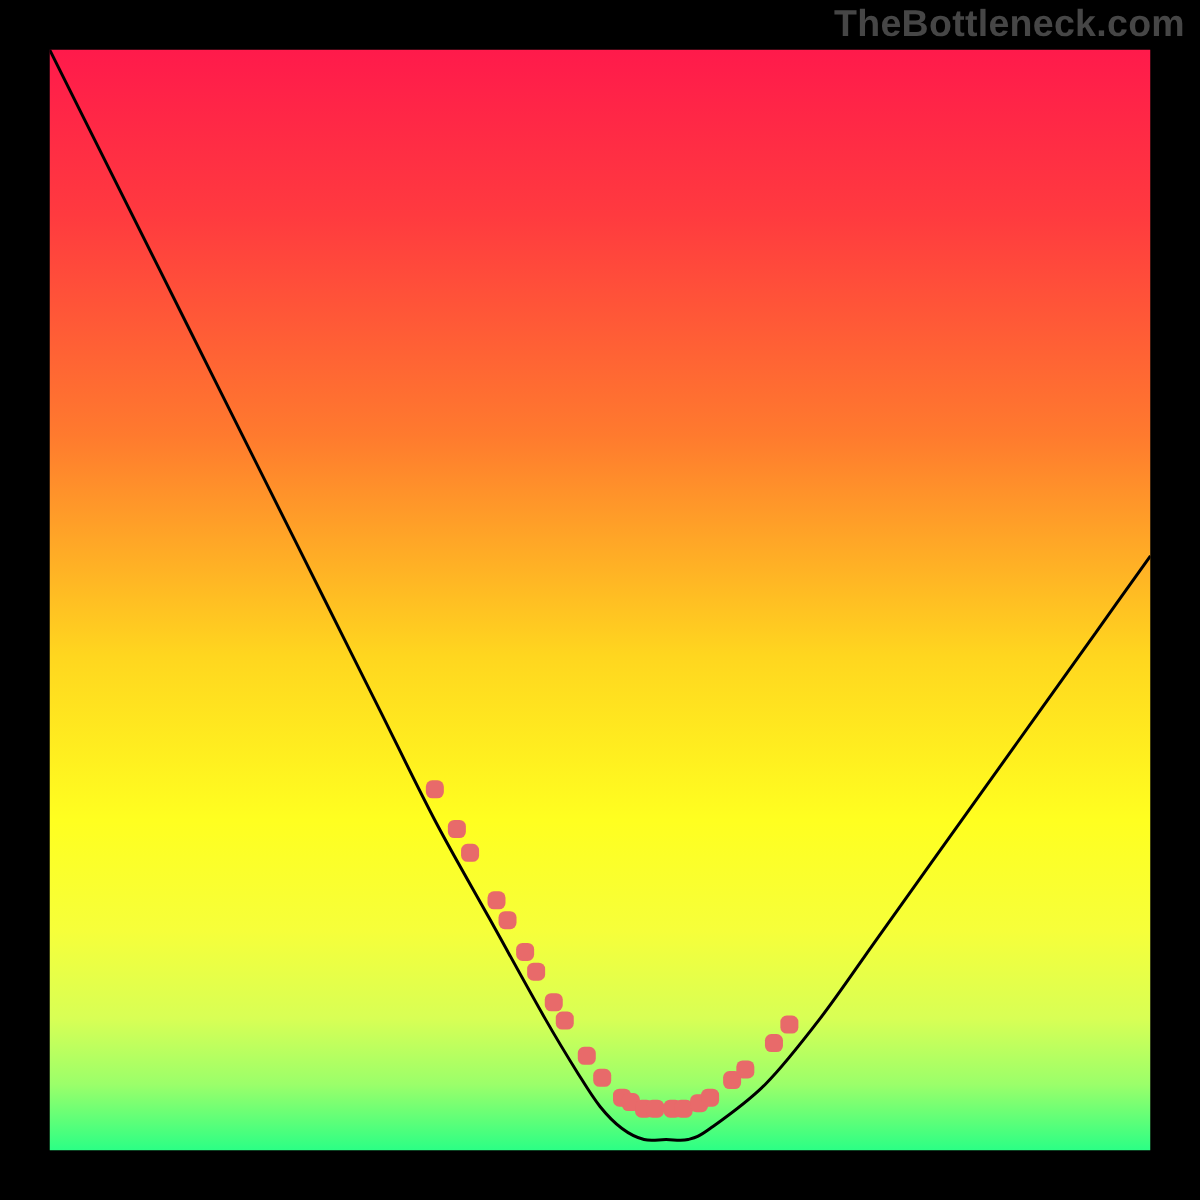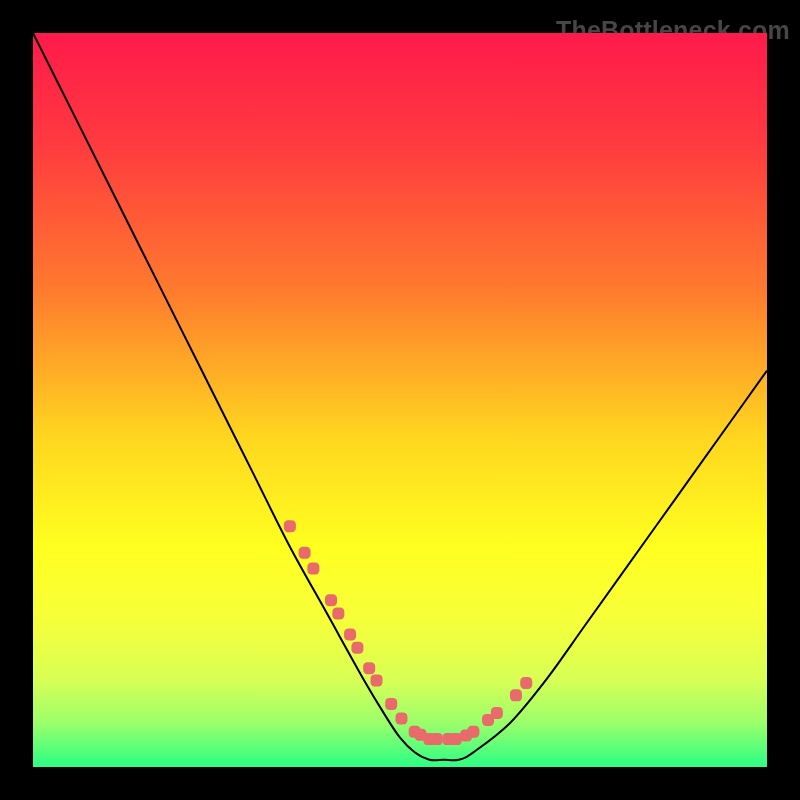--- a/index.html
+++ b/index.html
@@ -12,21 +12,21 @@
     font-family: Arial, Helvetica, sans-serif;
   }
   .frame {
     position: relative;
     width: 800px;
     height: 800px;
     background: #000;
   }
   .watermark {
     position: absolute;
-    top: 16px;
+    top: 2px;
     right: 10px;
     color: #464646;
     font-size: 25px;
     font-weight: bold;
     letter-spacing: 0.2px;
   }
   .plot {
     position: absolute;
     left: 33px;
     top: 33px;

